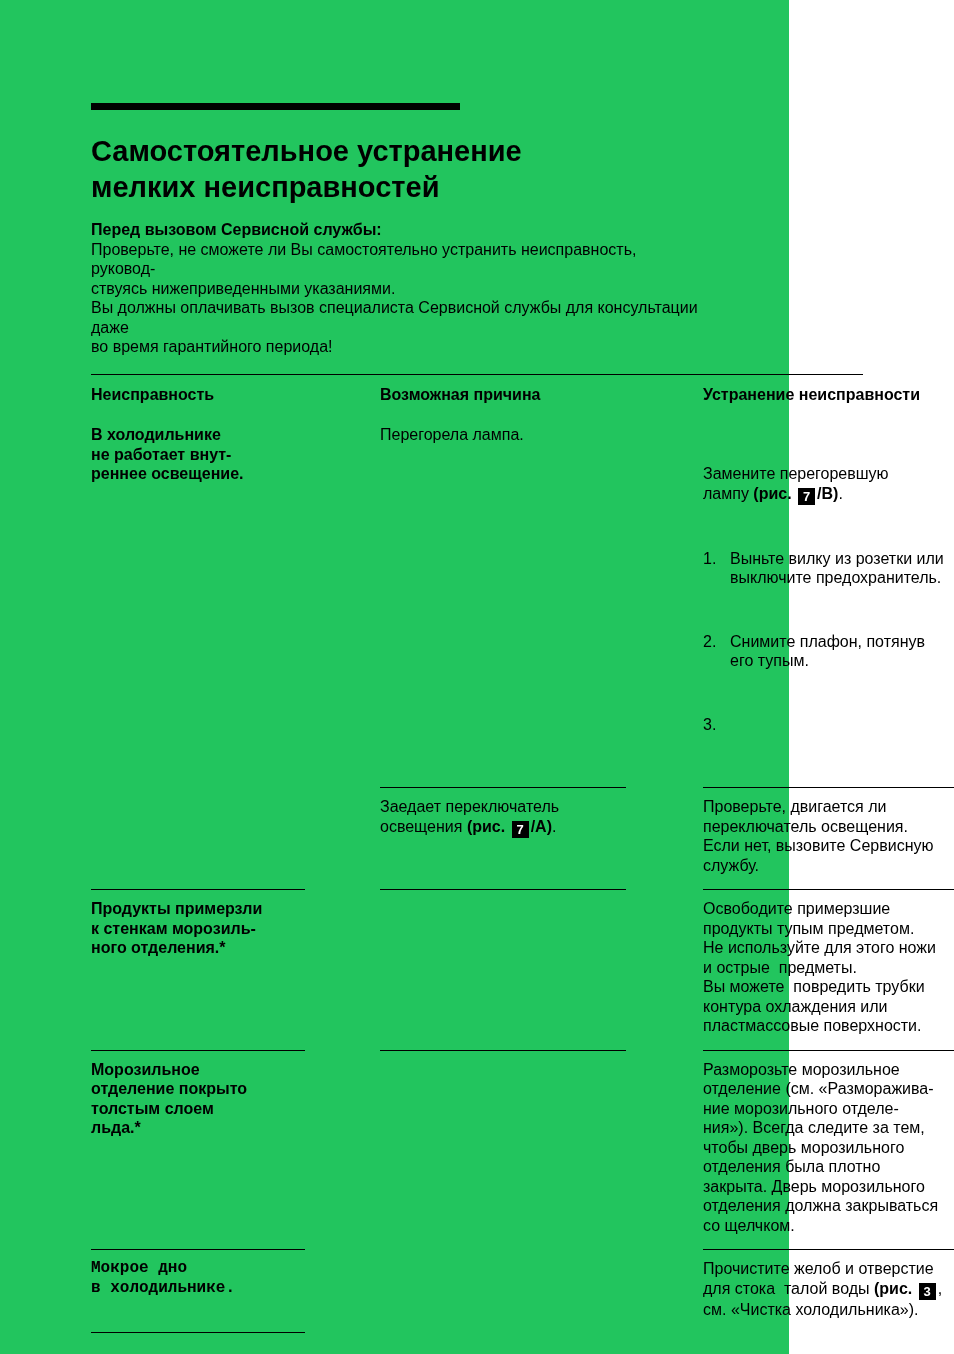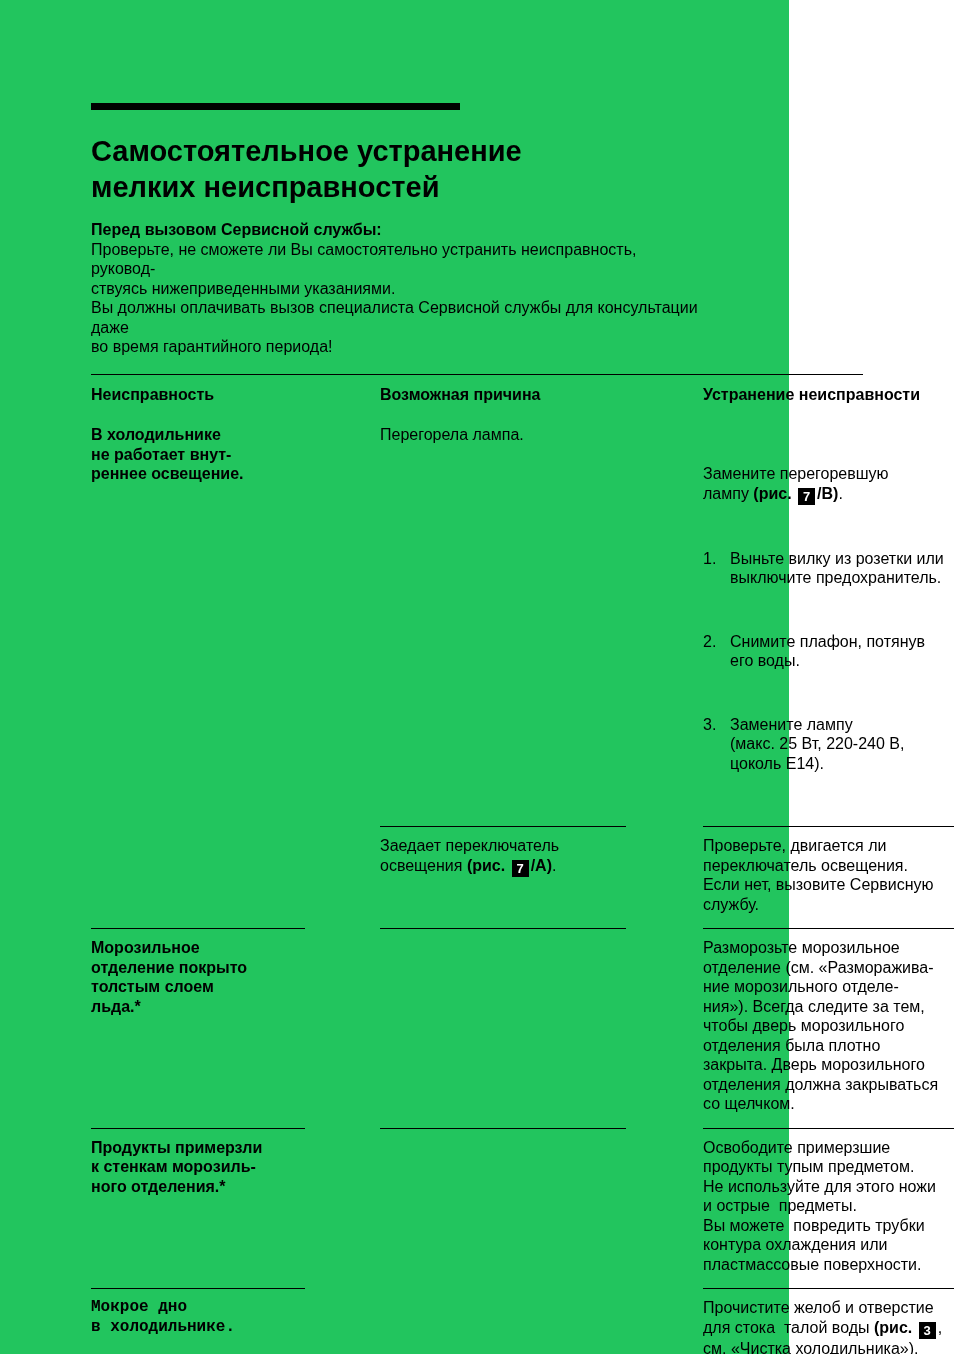--- a/index.html
+++ b/index.html
@@ -86,73 +86,70 @@
         <div class="para">Замените перегоревшую
 лампу <b>(рис. </b><span class="fig-badge">7</span><b>/В)</b>.</div>
         <div class="oli">
           <span class="num">1.</span>
           <span class="txt">Выньте вилку из розетки или
 выключите предохранитель.</span>
         </div>
         <div class="oli">
           <span class="num">2.</span>
           <span class="txt">Снимите плафон, потянув
-его воды.</span>
+его тупым.</span>
         </div>
         <div class="oli">
           <span class="num">3.</span>
-          <span class="txt">Замените лампу
-(макс. 25 Вт, 220-240 В,
-цоколь E14).</span>
         </div>
       </div>
     </div>
 
     <div class="trow">
       <div class="c1"></div>
       <div class="c2 cell rt">Заедает переключатель
 освещения <b>(рис. </b><span class="fig-badge">7</span><b>/А)</b>.</div>
       <div class="c3 cell rt">Проверьте, двигается ли
 переключатель освещения.
 Если нет, вызовите Сервисную
 службу.</div>
+    </div>
+
+    <div class="trow">
+      <div class="c1 fault rt">Продукты примерзли
+к стенкам морозиль-
+ного отделения.*</div>
+      <div class="c2 cell rt"></div>
+      <div class="c3 cell rt">Освободите примерзшие
+продукты тупым предметом.
+Не используйте для этого ножи
+и острые  предметы.
+Вы можете  повредить трубки
+контура охлаждения или
+пластмассовые поверхности.</div>
     </div>
 
     <div class="trow">
       <div class="c1 fault rt">Морозильное
 отделение покрыто
 толстым слоем
 льда.*</div>
       <div class="c2 cell rt"></div>
       <div class="c3 cell rt">Разморозьте морозильное
 отделение (см. «Разморажива-
 ние морозильного отделе-
 ния»). Всегда следите за тем,
 чтобы дверь морозильного
 отделения была плотно
 закрыта. Дверь морозильного
 отделения должна закрываться
 со щелчком.</div>
     </div>
 
     <div class="trow">
-      <div class="c1 fault rt">Продукты примерзли
-к стенкам морозиль-
-ного отделения.*</div>
-      <div class="c2 cell rt"></div>
-      <div class="c3 cell rt">Освободите примерзшие
-продукты тупым предметом.
-Не используйте для этого ножи
-и острые  предметы.
-Вы можете  повредить трубки
-контура охлаждения или
-пластмассовые поверхности.</div>
-    </div>
-
-    <div class="trow">
       <div class="c1 fault rt rb">Мокрое дно
 в холодильнике.</div>
       <div class="c3 cell rt">Прочистите желоб и отверстие
 для стока  талой воды <b>(рис. </b><span class="fig-badge">3</span>,
 см. «Чистка холодильника»).</div>
     </div>
 
   </div>
 
 </div>

